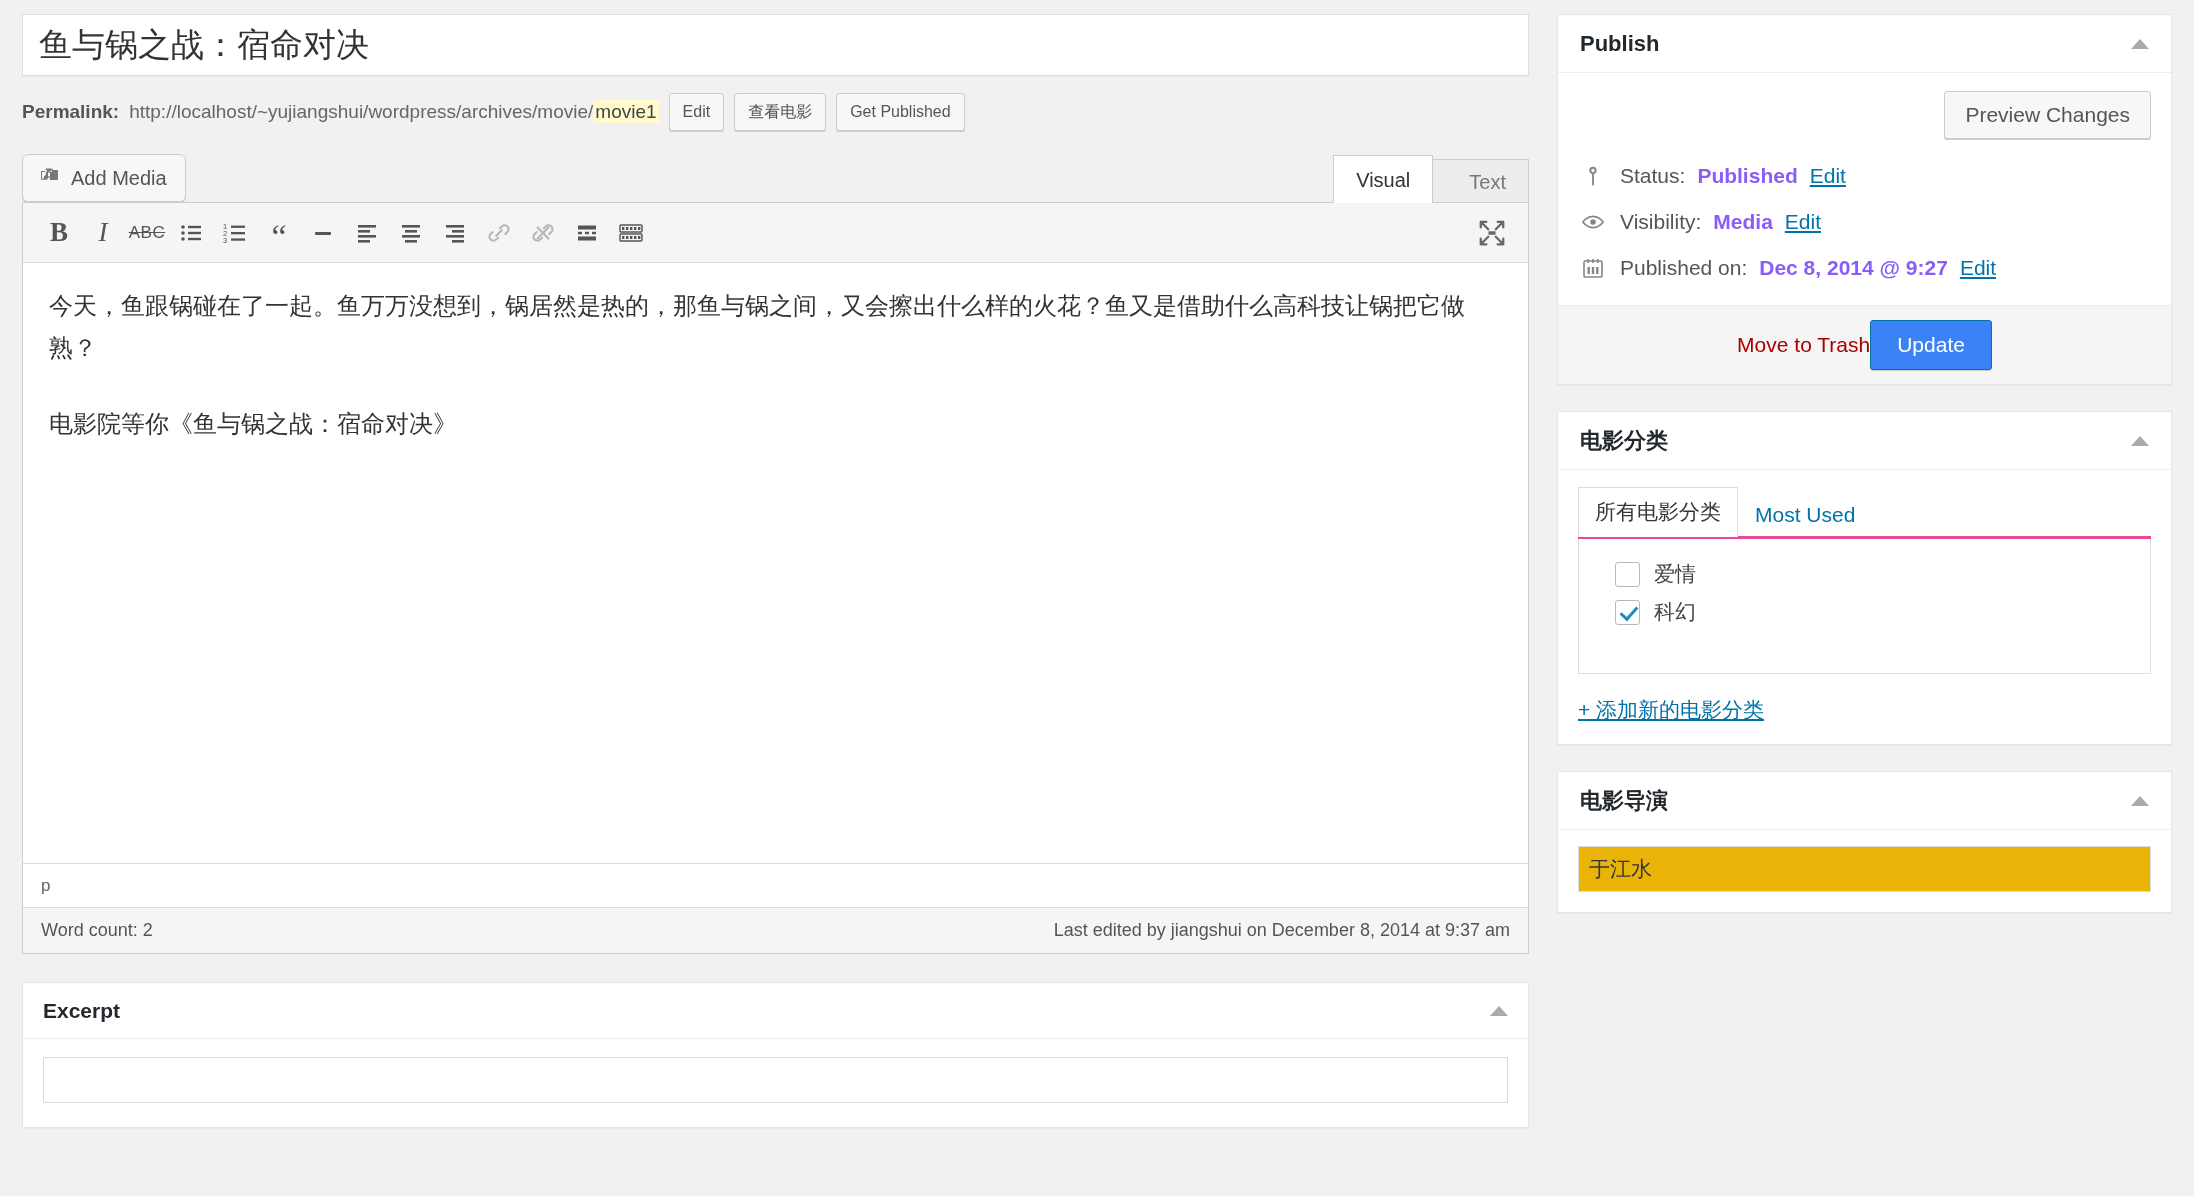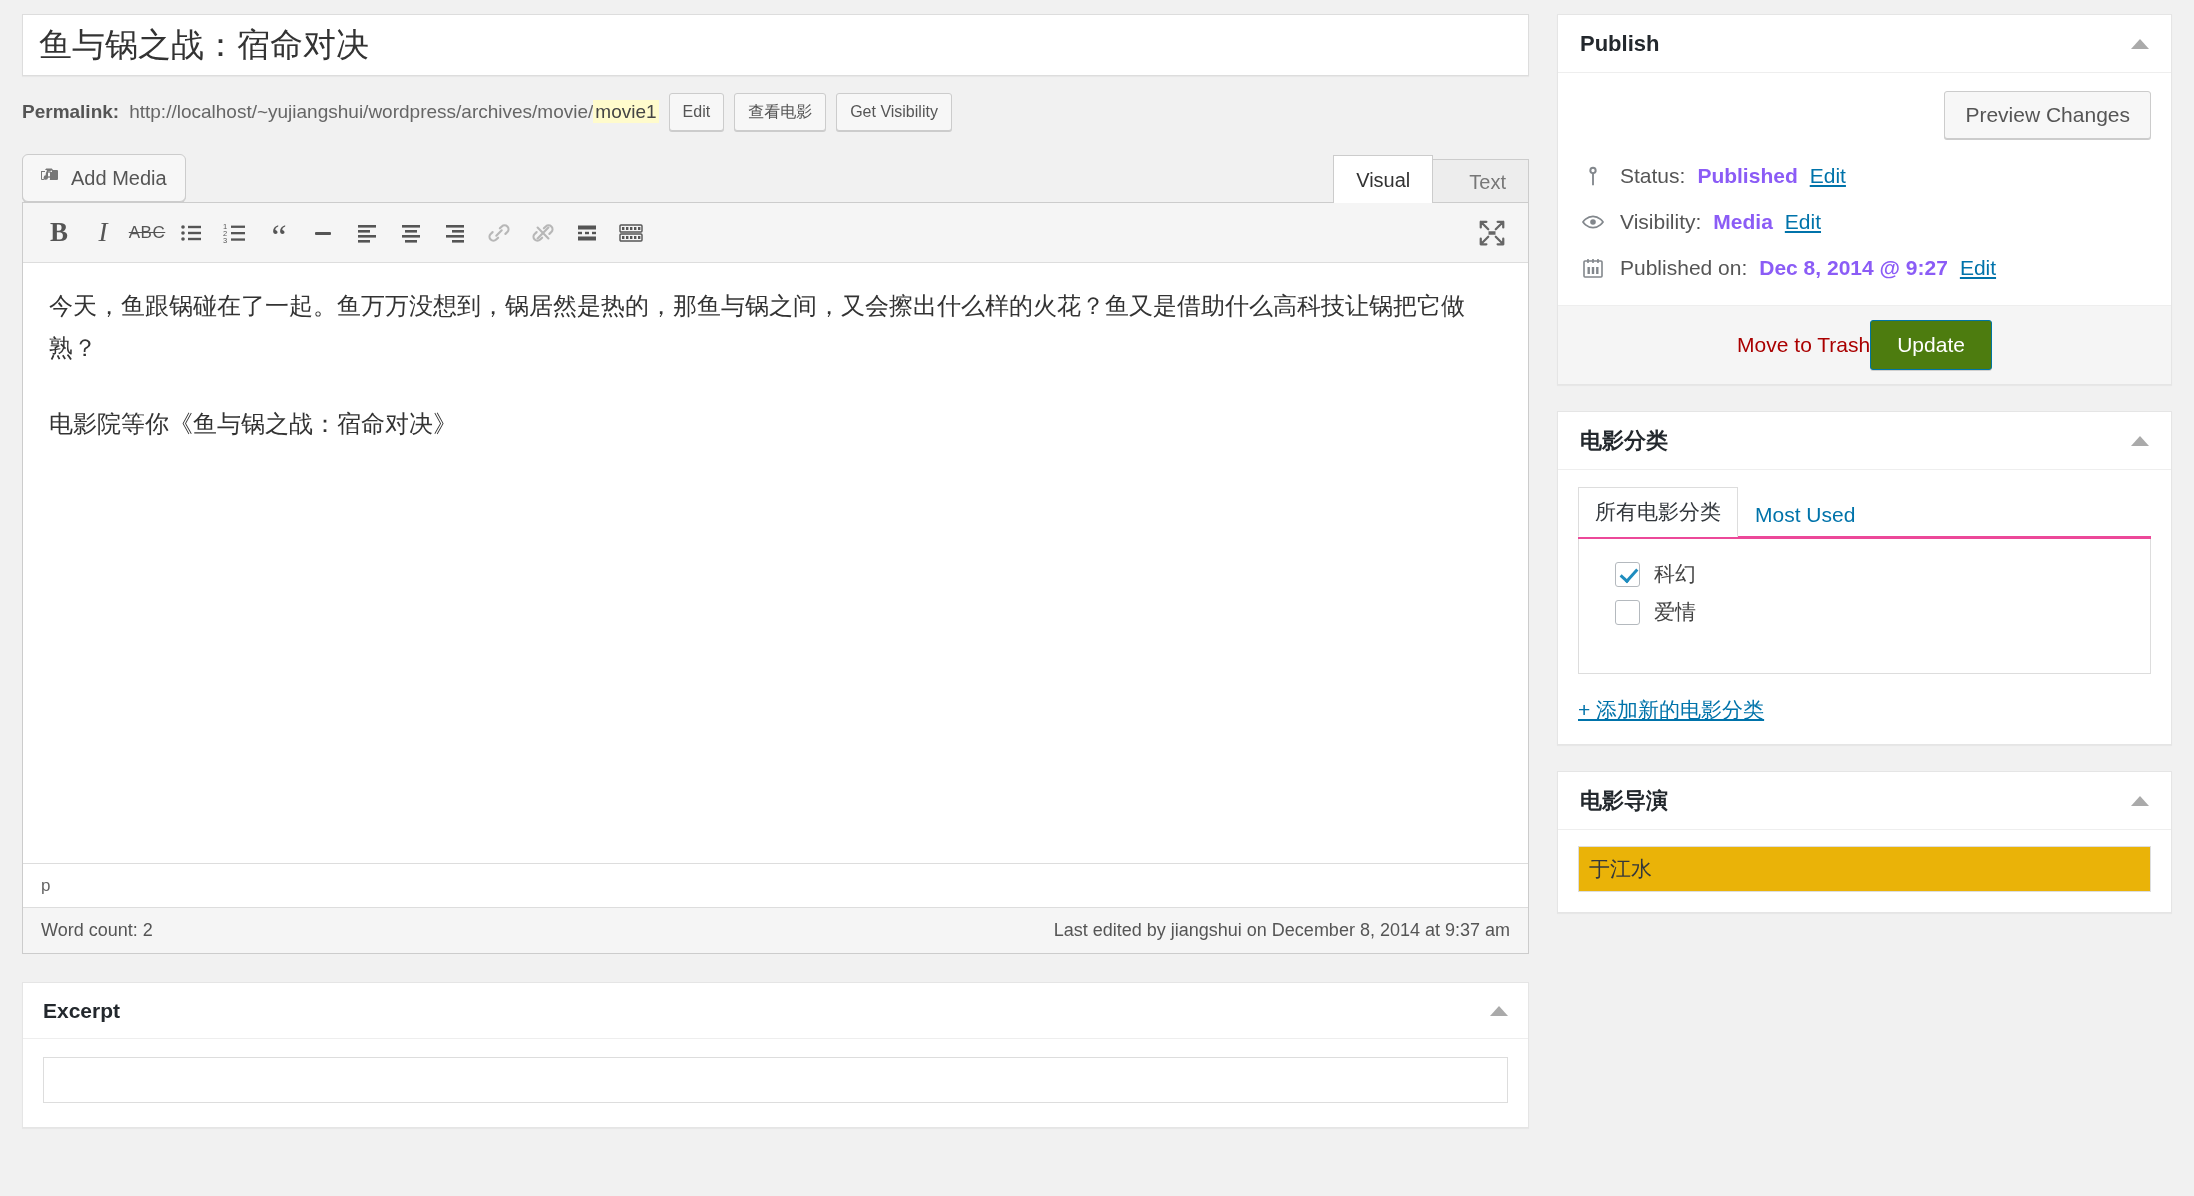--- a/index.html
+++ b/index.html
@@ -295,21 +295,21 @@
     justify-content: center;
     min-height: 74px;
   }
   .trash-link {
     color: #a00;
     font-size: 21px;
     text-decoration: none;
     cursor: pointer;
   }
   .btn-primary {
-    background: #4d7c0f;
+    background: #3b82f6;
     border: 1px solid #0074a2;
     border-radius: 3px;
     box-shadow: 0 1px 0 rgba(0,0,0,.15);
     color: #fff;
     font-size: 21px;
     height: 50px;
     padding: 0 26px;
     cursor: pointer;
     display: inline-flex;
     align-items: center;
@@ -401,21 +401,21 @@
 
     <div class="title-box">
       <input class="title-input" value="鱼与锅之战：宿命对决" style="">
     </div>
 
     <div class="permalink-row">
       <span class="permalink-label">Permalink:</span>
       <span><span class="permalink-url">http://localhost/~yujiangshui/wordpress/archives/movie/</span><span class="permalink-slug">movie1</span></span>
       <button class="btn small">Edit</button>
       <button class="btn small">查看电影</button>
-      <button class="btn small">Get Visibility</button>
+      <button class="btn small">Get Published</button>
     </div>
 
     <div class="editor-wrap">
 
       <div class="media-row">
         <button class="btn-addmedia">
           <span>
             <svg width="24" height="24" viewBox="0 0 24 24" fill="#777">
               <path d="M4 6h4l1.2-1.6h5.6L16 6h4a1 1 0 0 1 1 1v8a1 1 0 0 1-1 1h-7.3a4.2 4.2 0 0 0 .3-1.6V8.2L15 8V6.6l-4 .9v6.1a2.2 2.2 0 1 1-1.4-2V7.1A1 1 0 0 1 10.4 6zM4 7v8a1 1 0 0 0 1 1h3.1a4.3 4.3 0 0 1-.6-1H5V8h3V7z"></path>
               <circle cx="12" cy="10.5" r="2.6" fill="none" stroke="#777" stroke-width="1.4"></circle>
@@ -639,26 +639,26 @@
         <span class="side-title">电影分类</span>
         <span class="toggle-arrow"></span>
       </div>
       <div class="tax-body">
         <div class="tax-tabs">
           <div class="tax-tab active">所有电影分类</div>
           <div class="tax-tab">Most Used</div>
         </div>
         <div class="tax-list">
           <div class="tax-item">
+            <span class="cbox"></span>
+            <span>爱情</span>
+          </div>
+          <div class="tax-item">
             <span class="cbox checked"></span>
             <span>科幻</span>
-          </div>
-          <div class="tax-item">
-            <span class="cbox"></span>
-            <span>爱情</span>
           </div>
         </div>
         <span class="add-tax">+ 添加新的电影分类</span>
       </div>
     </div>
 
     <div class="side-panel">
       <div class="side-head">
         <span class="side-title">电影导演</span>
         <span class="toggle-arrow"></span>

